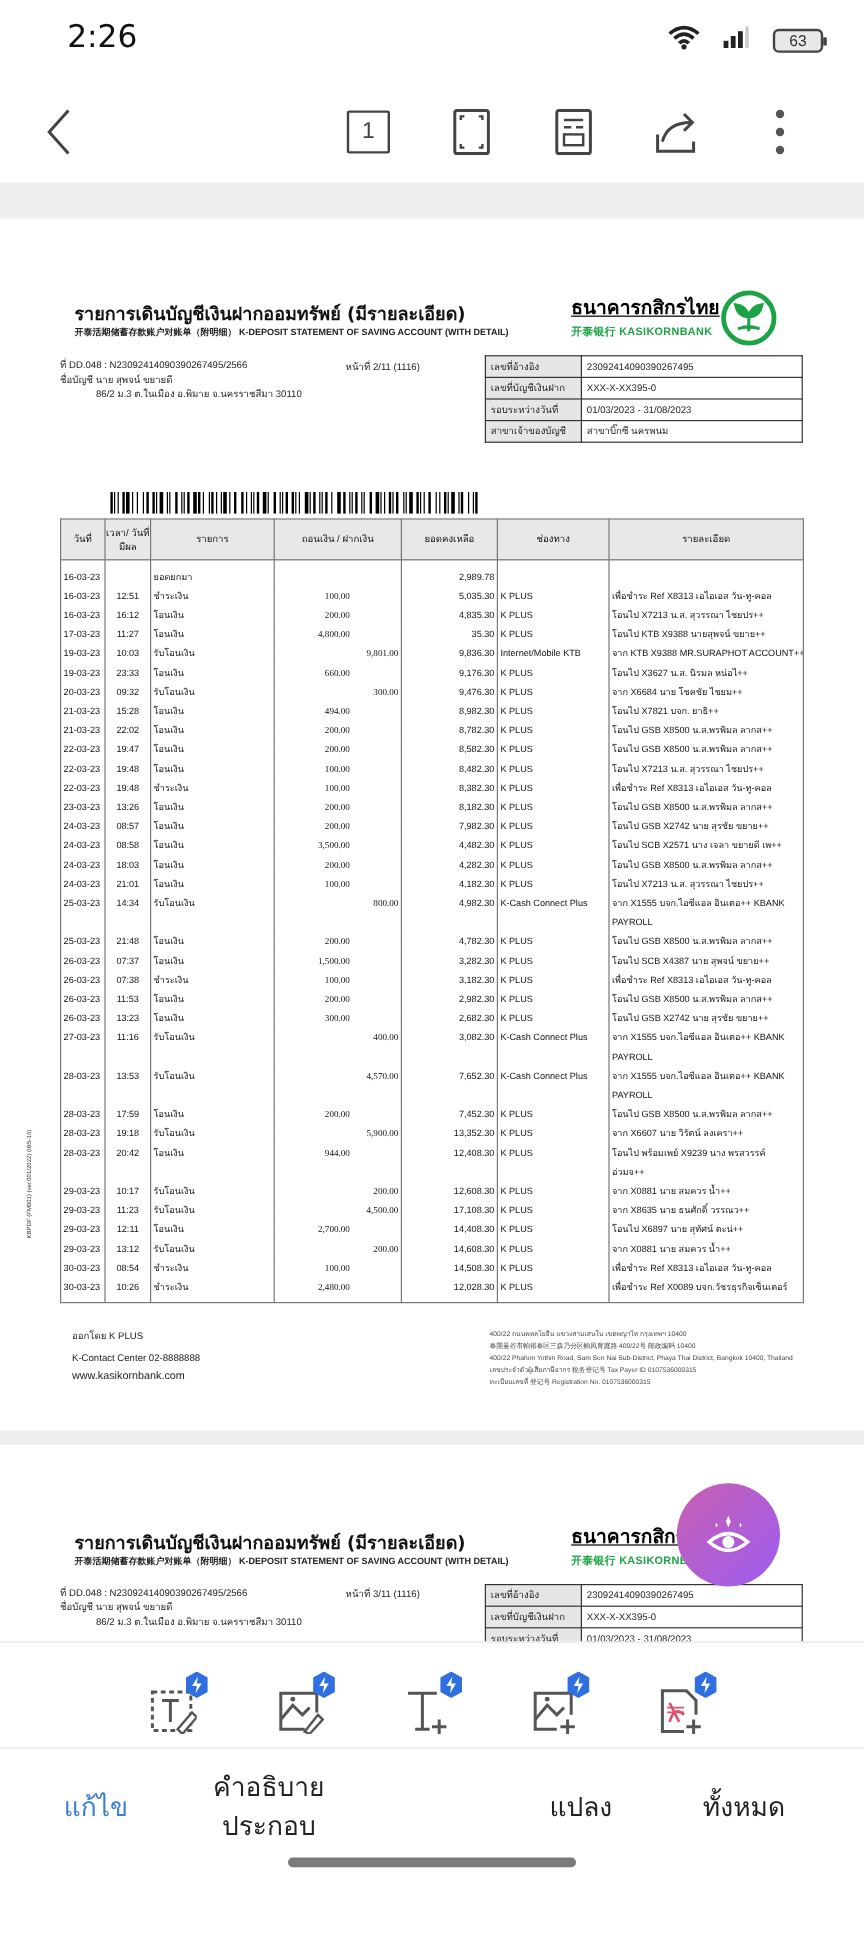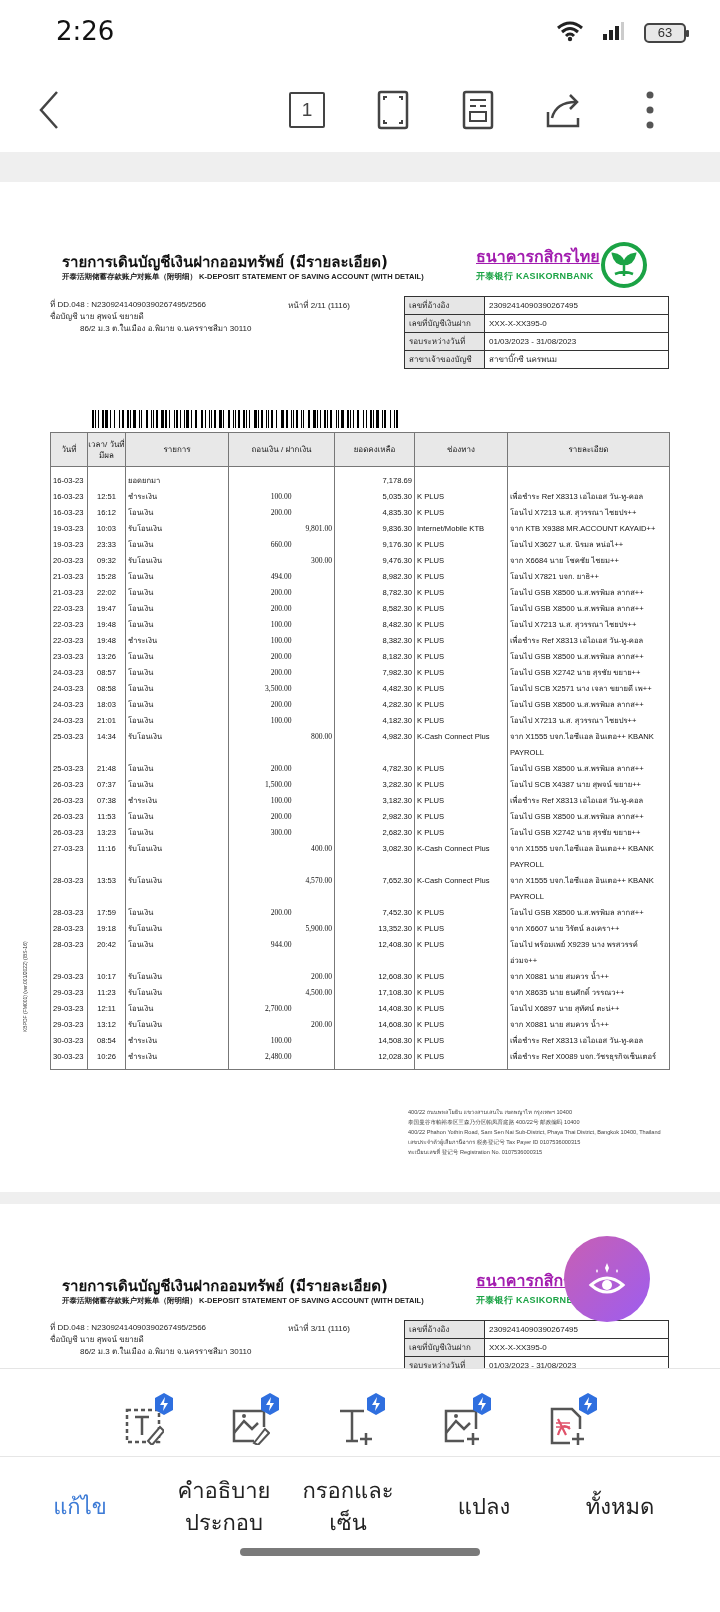--- a/index.html
+++ b/index.html
@@ -20,21 +20,21 @@
   
   .doc-area { position: absolute; top: 152px; left: 0; width: 720px; height: 1216px; background: #efefef; overflow: hidden; }
   .page { position: absolute; left: 0; width: 720px; background: #fff; }
   .page1 { top: 30px; height: 1010px; }
   .page2 { top: 1052px; height: 300px; }
 
   .scroll-thumb { position: absolute; right: 4px; top: 140px; width: 6px; height: 165px; background: #c8c8c8; border-radius: 3px; }
 
   .doc-title { position: absolute; left: 62px; font-size: 15px; font-weight: bold; color: #111; font-family: "DejaVu Sans", sans-serif; }
   .doc-subtitle { position: absolute; left: 62px; font-size: 7.5px; color: #222; font-weight: bold; }
-  .bank-name { position: absolute; left: 476px; font-size: 16px; font-weight: bold; color: #a21caf; font-family: "DejaVu Sans", sans-serif; text-decoration: underline; }
+  .bank-name { position: absolute; left: 476px; font-size: 16px; font-weight: bold; color: #000000; font-family: "DejaVu Sans", sans-serif; text-decoration: underline; }
   .bank-name-en { position: absolute; left: 476px; font-size: 9px; font-weight: bold; color: #1ba345; letter-spacing: 0.3px; }
   .bank-logo { position: absolute; left: 601px; width: 46px; height: 46px; border: 4px solid #1ba345; border-radius: 50%; display: flex; align-items: center; justify-content: center; }
 
   .meta-left { position: absolute; left: 50px; font-size: 8px; line-height: 12px; color: #222; }
   .meta-left .indent { padding-left: 30px; }
   .meta-page { position: absolute; left: 288px; font-size: 8px; color: #222; }
 
   .info-table { position: absolute; left: 404px; border-collapse: collapse; font-size: 8px; }
   .info-table td { border: 1px solid #333; height: 18px; padding: 0 4px; }
   .info-table td.lbl { background: #e6e6e6; width: 80px; }
@@ -295,21 +295,21 @@
           <tr class="first">
             <td class="c-date">16-03-23</td>
             <td class="c-time"></td>
             <td class="c-type">ยอดยกมา</td>
             <td class="c-amt">
               <div class="amt-cell">
                 <span class="w"></span>
                 <span class="d"></span>
               </div>
             </td>
-            <td class="c-bal">7,178.69</td>
+            <td class="c-bal">2,989.78</td>
             <td class="c-chan"></td>
             <td class="c-det">
               <div></div>
             </td>
           </tr>
           <tr>
             <td class="c-date">16-03-23</td>
             <td class="c-time">12:51</td>
             <td class="c-type">ชำระเงิน</td>
             <td class="c-amt">
@@ -334,33 +334,49 @@
                 <span class="d"></span>
               </div>
             </td>
             <td class="c-bal">4,835.30</td>
             <td class="c-chan">K PLUS</td>
             <td class="c-det">
               <div>โอนไป X7213 น.ส. สุวรรณา ไชยปร++</div>
             </td>
           </tr>
           <tr>
+            <td class="c-date">17-03-23</td>
+            <td class="c-time">11:27</td>
+            <td class="c-type">โอนเงิน</td>
+            <td class="c-amt">
+              <div class="amt-cell">
+                <span class="w">4,800.00</span>
+                <span class="d"></span>
+              </div>
+            </td>
+            <td class="c-bal">35.30</td>
+            <td class="c-chan">K PLUS</td>
+            <td class="c-det">
+              <div>โอนไป KTB X9388 นายสุพจน์ ขยาย++</div>
+            </td>
+          </tr>
+          <tr>
             <td class="c-date">19-03-23</td>
             <td class="c-time">10:03</td>
             <td class="c-type">รับโอนเงิน</td>
             <td class="c-amt">
               <div class="amt-cell">
                 <span class="w"></span>
                 <span class="d">9,801.00</span>
               </div>
             </td>
             <td class="c-bal">9,836.30</td>
             <td class="c-chan">Internet/Mobile KTB</td>
             <td class="c-det">
-              <div>จาก KTB X9388 MR.ACCOUNT KAYAID++</div>
+              <div>จาก KTB X9388 MR.SURAPHOT ACCOUNT++</div>
             </td>
           </tr>
           <tr>
             <td class="c-date">19-03-23</td>
             <td class="c-time">23:33</td>
             <td class="c-type">โอนเงิน</td>
             <td class="c-amt">
               <div class="amt-cell">
                 <span class="w">660.00</span>
                 <span class="d"></span>
@@ -822,20 +838,25 @@
             <td class="c-chan">K PLUS</td>
             <td class="c-det">
               <div>เพื่อชำระ Ref X0089 บจก.วัชรธุรกิจเซ็นเตอร์</div>
             </td>
           </tr>
         </tbody>
     </table>
 
     <div class="side-text">KBPDF (FM001) (ver.001/2022) (IBS-16)</div>
 
+    <div class="footer-left">
+      <div>ออกโดย K PLUS</div>
+      <div style="margin-top:4px;">K-Contact Center 02-8888888</div>
+      <div class="web">www.kasikornbank.com</div>
+    </div>
     <div class="footer-right">
       <div>400/22 ถนนพหลโยธิน แขวงสามเสนใน เขตพญาไท กรุงเทพฯ 10400</div>
       <div>泰国曼谷市帕裕泰区三森乃分区帕凤育庭路 400/22号 邮政编码 10400</div>
       <div>400/22 Phahon Yothin Road, Sam Sen Nai Sub-District, Phaya Thai District, Bangkok 10400, Thailand</div>
       <div>เลขประจำตัวผู้เสียภาษีอากร 税务登记号 Tax Payer ID 0107536000315</div>
       <div>ทะเบียนเลขที่ 登记号 Registration No. 0107536000315</div>
     </div>
   </div>
 
   <div class="page page2">
@@ -941,24 +962,20 @@
 <div class="divider"></div>
 
 <div class="tabs">
   <div class="tab active" style="left:10px;">
       <span>แก้ไข</span>
     </div>
   <div class="tab" style="left:144px;">
       <span style="white-space:pre-line;margin-left:20px;">คำอธิบาย
 ประกอบ</span>
     </div>
-  <div class="tab" style="left:278px;">
-      <span style="white-space:pre-line;">กรอกและ
-เซ็น</span>
-    </div>
   <div class="tab" style="left:414px;">
       <span>แปลง</span>
     </div>
   <div class="tab" style="left:550px;">
       <span>ทั้งหมด</span>
     </div>
 </div>
 
 <div class="home-indicator"></div>
 

